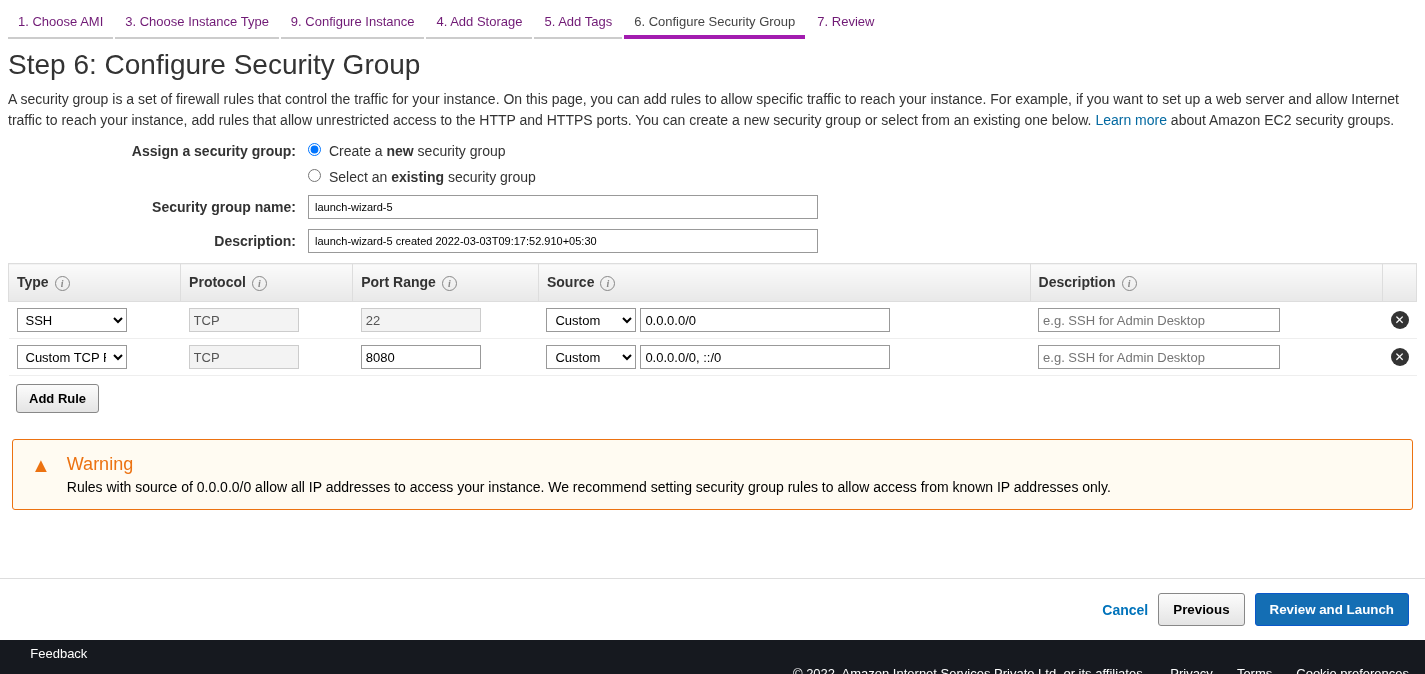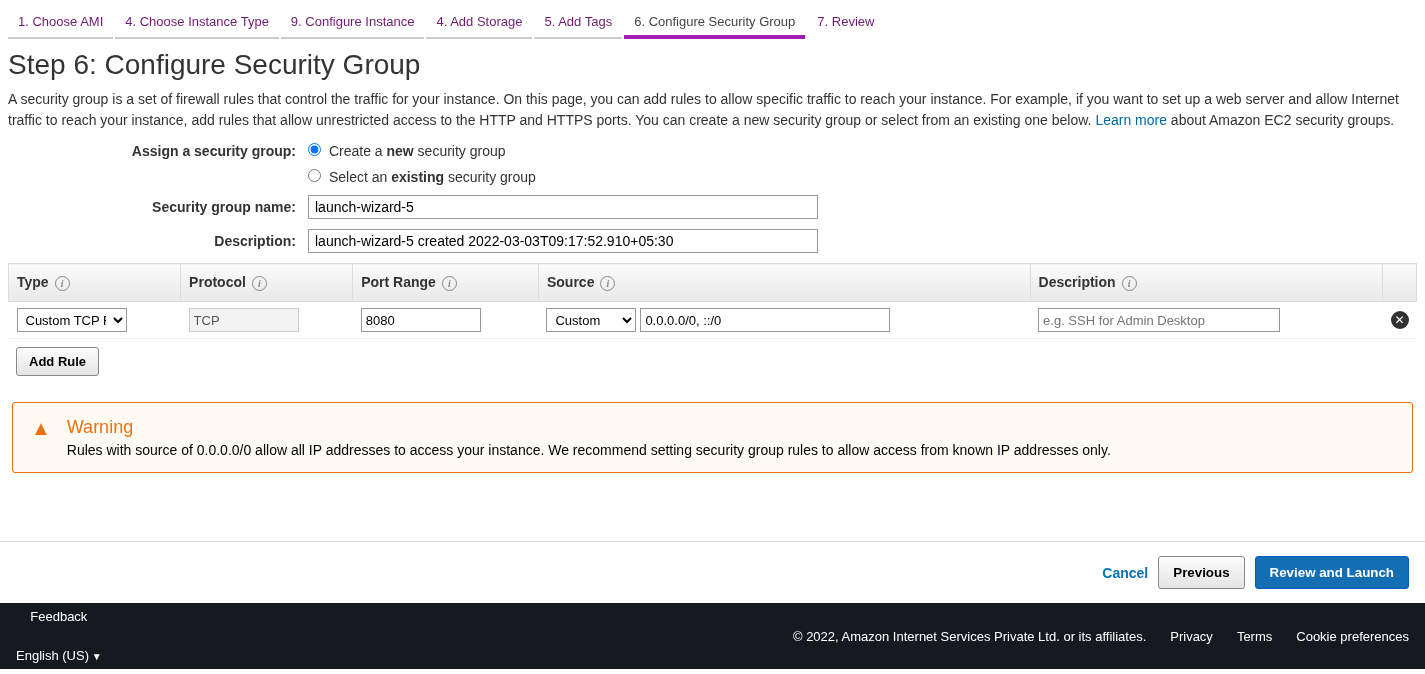--- a/index.html
+++ b/index.html
@@ -8,21 +8,21 @@
 .tabs { display: flex; gap: 2px; padding: 8px 8px 0 8px; }
 .tab { padding: 6px 10px; font-size: 13px; color: #701a75; cursor: pointer; border-bottom: 2px solid #ccc; }
 .tab.active { color: #444; border-bottom: 4px solid #a21caf; }
 .content { padding: 10px 8px 20px 8px; }
 h1 { font-size: 28px; font-weight: 400; margin-bottom: 8px; }
 .desc { font-size: 14px; line-height: 1.5; margin-bottom: 12px; }
 .link { color: #0369a1; text-decoration: none; cursor: pointer; }
 .form-row { display: flex; align-items: center; margin-bottom: 10px; }
 .form-label { width: 300px; text-align: right; padding-right: 12px; font-weight: bold; font-size: 14px; }
 .radio-row label { font-weight: normal; }
-input[type="text"].field { width: 510px; height: 24px; border: 1px solid #999; padding: 2px 6px; font-size: 14px; }
+input[type="text"].field { width: 510px; height: 24px; border: 1px solid #999; padding: 2px 6px; font-size: 11px; }
 table.rules { width: 100%; border-collapse: collapse; margin-top: 6px; }
 table.rules th { text-align: left; font-size: 14px; font-weight: bold; padding: 10px 8px; background: linear-gradient(#fbfbfb,#e8e8e8); border: 1px solid #ddd; }
 table.rules td { padding: 6px 8px; border-bottom: 1px solid #eee; vertical-align: middle; }
 .info-icon { display:inline-block; width:15px; height:15px; border:1px solid #888; border-radius:50%; color:#888; font-size:10px; line-height:13px; text-align:center; margin-left:6px; font-style: italic; font-family: serif; }
 select.cell, input.cell { height: 24px; border: 1px solid #999; padding: 1px 4px; font-size: 13px; background:#fff; }
 select.type-cell { width: 110px; }
 input.proto-cell { width: 110px; background:#f3f3f3; border-color:#ccc; color:#555;}
 input.port-cell { width: 120px; }
 select.src-cell { width: 90px; }
 input.cidr-cell { width: 250px; }
@@ -44,21 +44,21 @@
 .footer-right { display:flex; gap:24px; align-items:center; }
 .lang::after { content:" ▼"; font-size:10px; }
 input[type=radio] { margin-right:4px; }
 </style>
 </head>
 <body>
 <div class="container">
 
 <div class="tabs">
   <div class="tab">1. Choose AMI</div>
-  <div class="tab">4. Choose Instance Type</div>
+  <div class="tab">3. Choose Instance Type</div>
   <div class="tab">9. Configure Instance</div>
   <div class="tab">4. Add Storage</div>
   <div class="tab">5. Add Tags</div>
   <div class="tab active">6. Configure Security Group</div>
   <div class="tab" style="border-bottom:none;">7. Review</div>
 </div>
 
 <div class="content">
   <h1>Step 6: Configure Security Group</h1>
   <p class="desc">
@@ -98,20 +98,29 @@
       <tr>
         <th><span>Type</span><span class="info-icon">i</span></th>
         <th><span>Protocol</span><span class="info-icon">i</span></th>
         <th><span>Port Range</span><span class="info-icon">i</span></th>
         <th><span>Source</span><span class="info-icon">i</span></th>
         <th><span>Description</span><span class="info-icon">i</span></th>
         <th style="width:30px;"></th>
       </tr>
     </thead>
     <tbody>
+      <tr class="row1">
+        <td><select class="cell type-cell"><option>SSH</option></select></td>
+        <td><input class="cell proto-cell" readonly="" value="TCP" style=""></td>
+        <td><input class="cell port-cell" readonly="" value="22" style=""></td>
+        <td><select class="cell src-cell"><option>Custom</option></select>
+            <input class="cell cidr-cell" value="0.0.0.0/0" style=""></td>
+        <td><input class="cell desc-cell" placeholder="e.g. SSH for Admin Desktop" style=""></td>
+        <td><span class="remove-btn">✕</span></td>
+      </tr>
       <tr>
         <td><select class="cell type-cell"><option>Custom TCP R</option></select></td>
         <td><input class="cell proto-cell" readonly="" value="TCP" style=""></td>
         <td><input class="cell port-cell" value="8080" style=""></td>
         <td><select class="cell src-cell"><option>Custom</option></select>
             <input class="cell cidr-cell" value="0.0.0.0/0, ::/0" style=""></td>
         <td><input class="cell desc-cell" placeholder="e.g. SSH for Admin Desktop" style=""></td>
         <td><span class="remove-btn">✕</span></td>
       </tr>
     </tbody>

